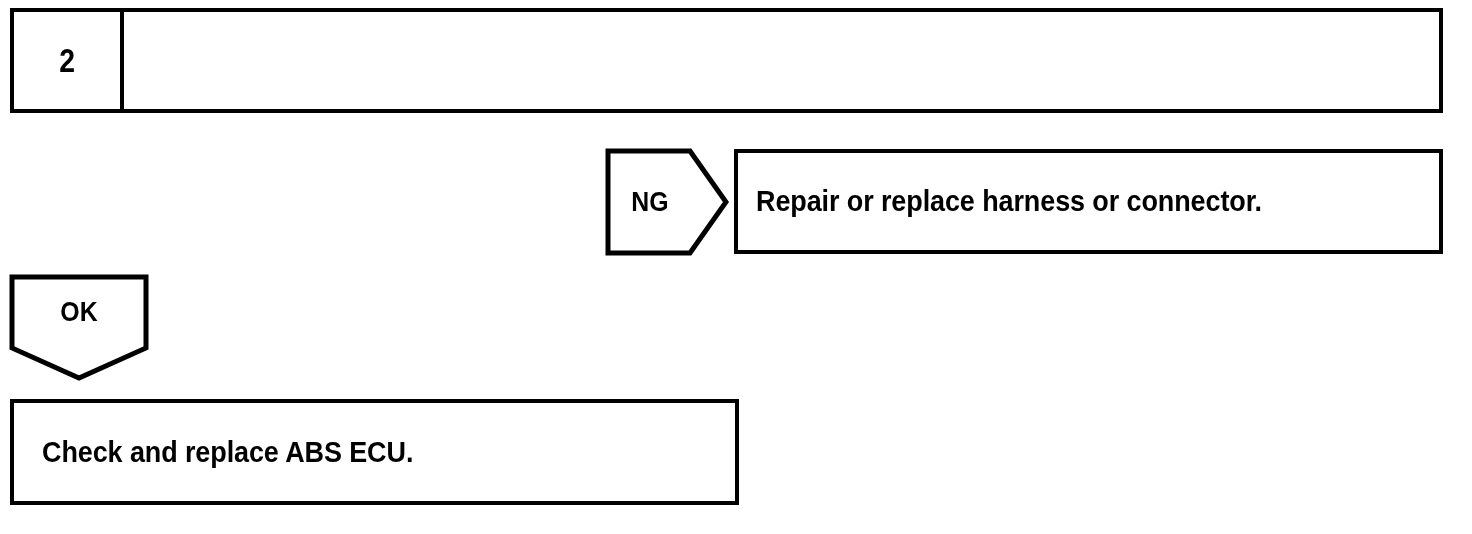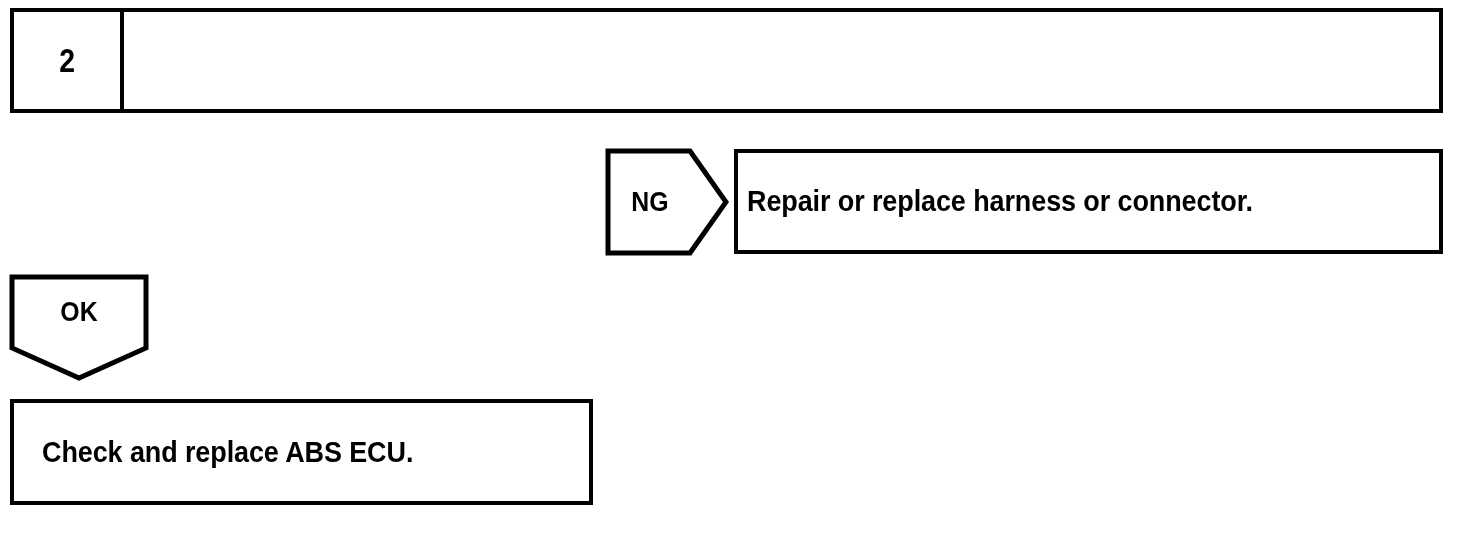--- a/index.html
+++ b/index.html
@@ -99,21 +99,21 @@
     position: absolute;
     left: 734px;
     top: 149px;
     width: 709px;
     height: 105px;
     box-sizing: border-box;
     border: 4px solid #000;
     background: #fff;
     display: flex;
     align-items: center;
-    padding-left: 9px;
+    padding-left: 18px;
   }
   .repair-text {
     font-size: 29px;
     font-weight: bold;
     letter-spacing: -0.1px;
     transform: scaleX(0.93);
     transform-origin: left center;
   }
 
   
@@ -138,21 +138,21 @@
     font-weight: bold;
     transform: scaleX(0.92);
     transform-origin: center center;
   }
 
   
   .result-box {
     position: absolute;
     left: 10px;
     top: 399px;
-    width: 583px;
+    width: 729px;
     height: 106px;
     box-sizing: border-box;
     border: 4px solid #000;
     background: #fff;
     display: flex;
     align-items: center;
     padding-left: 28px;
   }
   .result-text {
     font-size: 29px;

